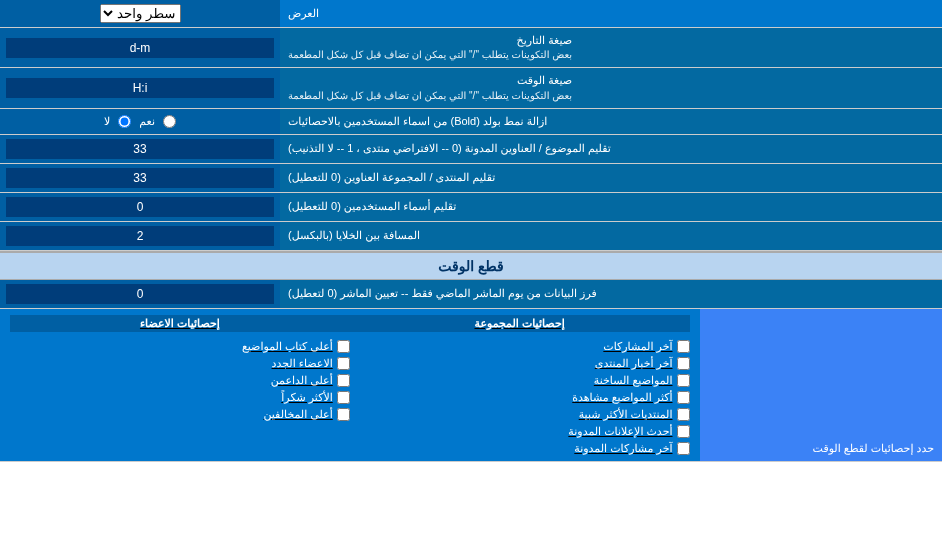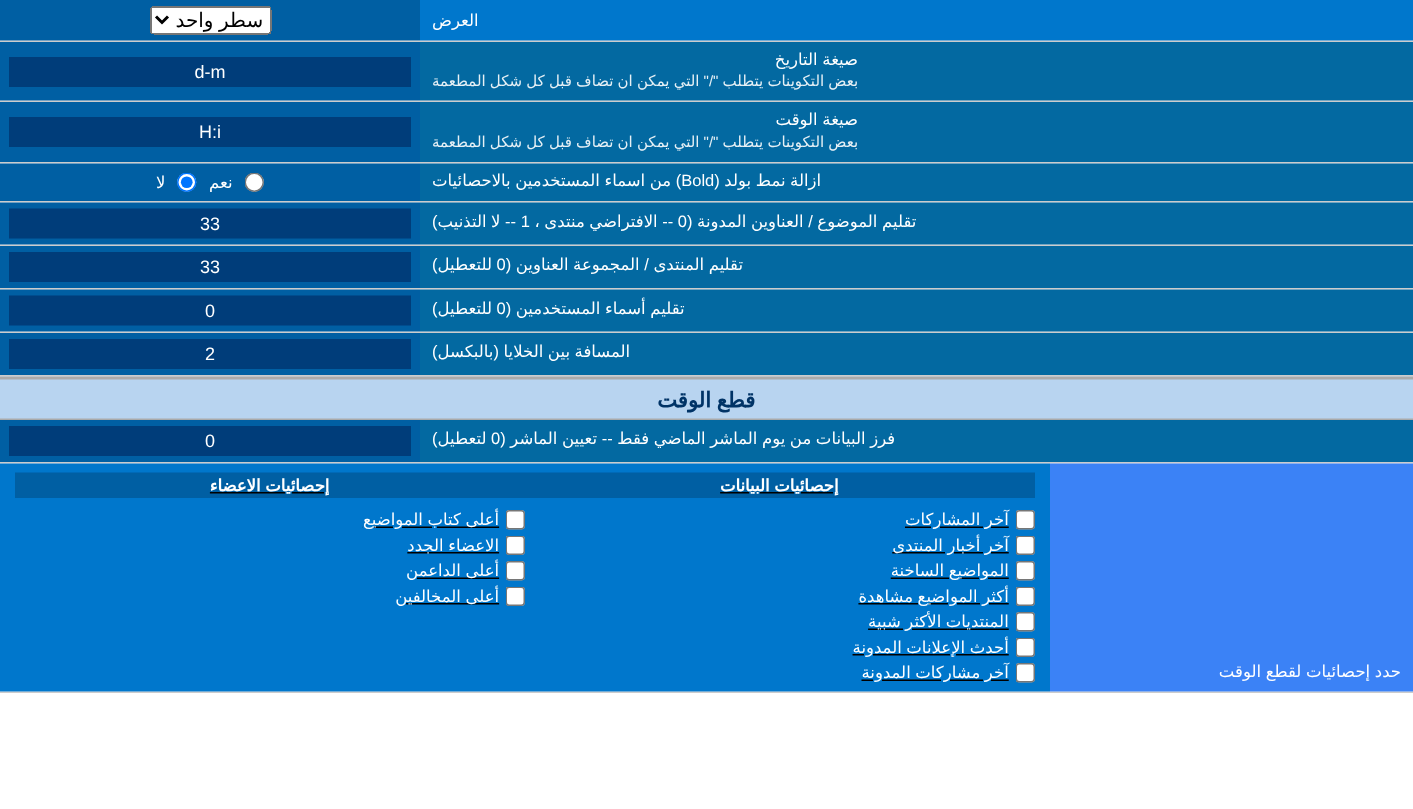--- a/index.html
+++ b/index.html
@@ -243,21 +243,21 @@
 </div>
 
 <div class="stats-row">
   <div class="stats-label-cell">
     <span>حدد إحصائيات لقطع الوقت</span>
   </div>
   <div style="flex:3; background:#0077cc; padding:6px 10px;">
     <div class="checkboxes-grid">
 
       <div class="checkbox-col">
-        <div class="col-header">إحصائيات البيانات</div>
+        <div class="col-header">إحصائيات المجموعة</div>
         <div class="checkbox-item">
           <input type="checkbox" style="">
           <span>آخر المشاركات</span>
         </div>
         <div class="checkbox-item">
           <input type="checkbox" style="">
           <span>آخر أخبار المنتدى</span>
         </div>
         <div class="checkbox-item">
           <input type="checkbox" style="">
@@ -290,18 +290,22 @@
         <div class="checkbox-item">
           <input type="checkbox" style="">
           <span>الاعضاء الجدد</span>
         </div>
         <div class="checkbox-item">
           <input type="checkbox" style="">
           <span>أعلى الداعمن</span>
         </div>
         <div class="checkbox-item">
           <input type="checkbox" style="">
+          <span>الأكثر شكراً</span>
+        </div>
+        <div class="checkbox-item">
+          <input type="checkbox" style="">
           <span>أعلى المخالفين</span>
         </div>
       </div>
     </div>
   </div>
 </div>
 
 </body></html>

